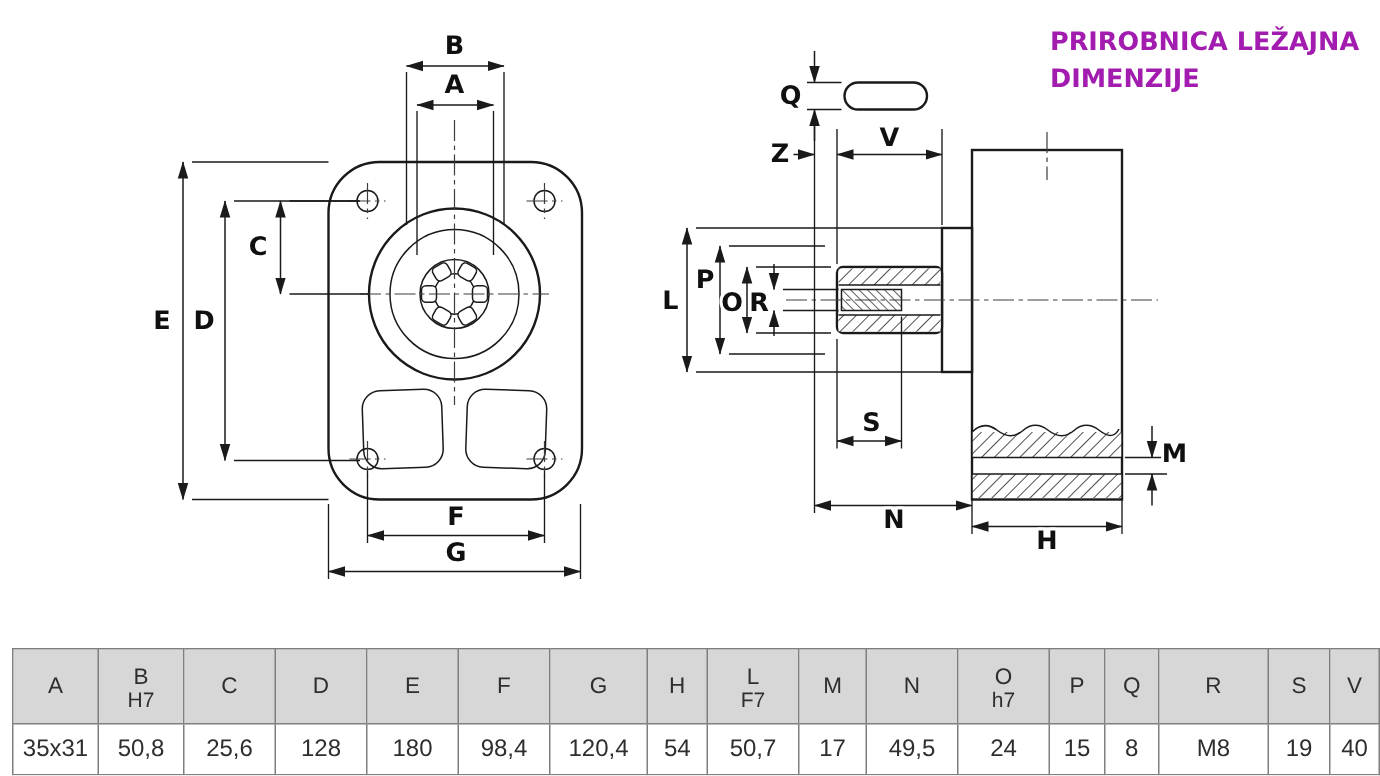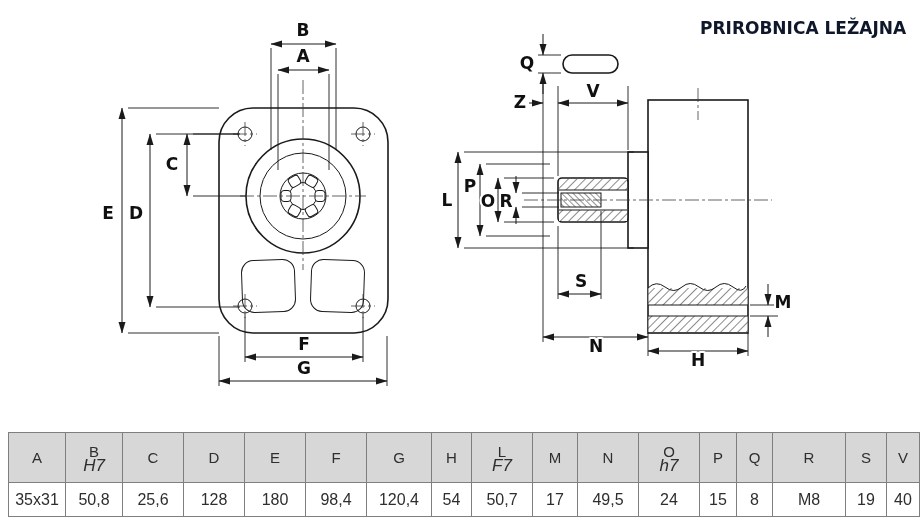--- a/index.html
+++ b/index.html
@@ -2,21 +2,21 @@
 <html><head>
 <meta charset="utf-8">
 <style>
   html,body { margin:0; padding:0; background:#ffffff; }
   .page { position:relative; width:920px; height:517px; background:#ffffff; overflow:hidden;
           font-family:"Liberation Sans", sans-serif; }
 
   
   .title { position:absolute; left:700px; top:16px; width:215px;
            font-family:"DejaVu Sans", sans-serif; font-weight:bold; font-size:17px;
-           line-height:25px; color:#0f172a; }
+           line-height:25px; color:#a21caf; }
 
   
   .drawing { position:absolute; left:0; top:0; }
   .outline       { fill:none; stroke:#1a1a1a; stroke-width:1.6; }
   .outline-w     { fill:#ffffff; stroke:#1a1a1a; stroke-width:1.6; }
   .thin          { fill:none; stroke:#1a1a1a; stroke-width:1; }
   .centerline    { fill:none; stroke:#3c3c3c; stroke-width:0.8; stroke-dasharray:14 3 3 3; }
   .ext           { fill:none; stroke:#1a1a1a; stroke-width:0.9; }
   .dim           { fill:none; stroke:#1a1a1a; stroke-width:1; }
   .lbl           { font:bold 17px "DejaVu Sans", sans-serif; fill:#101010; text-anchor:middle;
@@ -24,30 +24,31 @@
   .hatch  { fill:url(#hatchP);  stroke:none; }
   .hatch2 { fill:url(#hatchP2); stroke:#1a1a1a; stroke-width:1; }
 
   
   .dim-table { position:absolute; left:8px; top:432px; width:904px; border-collapse:collapse;
                table-layout:fixed; color:#2e2e2e; }
   .dim-table th, .dim-table td { border:1px solid #7f7f7f; text-align:center; overflow:hidden; }
   .dim-table th { background:#d7d7d7; font-weight:normal; height:45px; vertical-align:middle; padding:2px 0; }
   .dim-table td { background:#ffffff; height:31px; font-size:16px; }
   .h-main { font-size:15px; line-height:16px; }
-  .h-sub  { font-size:17px; line-height:12px;font-style:italic; }
+  .h-sub  { font-size:14px; line-height:12px; }
   .h-sub:empty { display:none; }
 </style>
 </head>
 <body>
 
 <div class="page">
 
   <div class="title">
     <div>PRIROBNICA LEŽAJNA</div>
+    <div>DIMENZIJE</div>
   </div>
 
   <svg class="drawing" width="920" height="425" viewBox="0 0 920 425">
     <defs>
       <marker id="arr" viewBox="0 0 12 8" refX="11" refY="4" markerWidth="12" markerHeight="8" orient="auto-start-reverse">
         <path d="M0,0.5 L11.5,4 L0,7.5 Z" fill="#1a1a1a"></path>
       </marker>
       <pattern id="hatchP" width="6" height="6" patternUnits="userSpaceOnUse" patternTransform="rotate(45)">
         <rect width="6" height="6" fill="#ffffff"></rect>
         <line x1="0" y1="0" x2="0" y2="6" stroke="#2a2a2a" stroke-width="1.1"></line>

